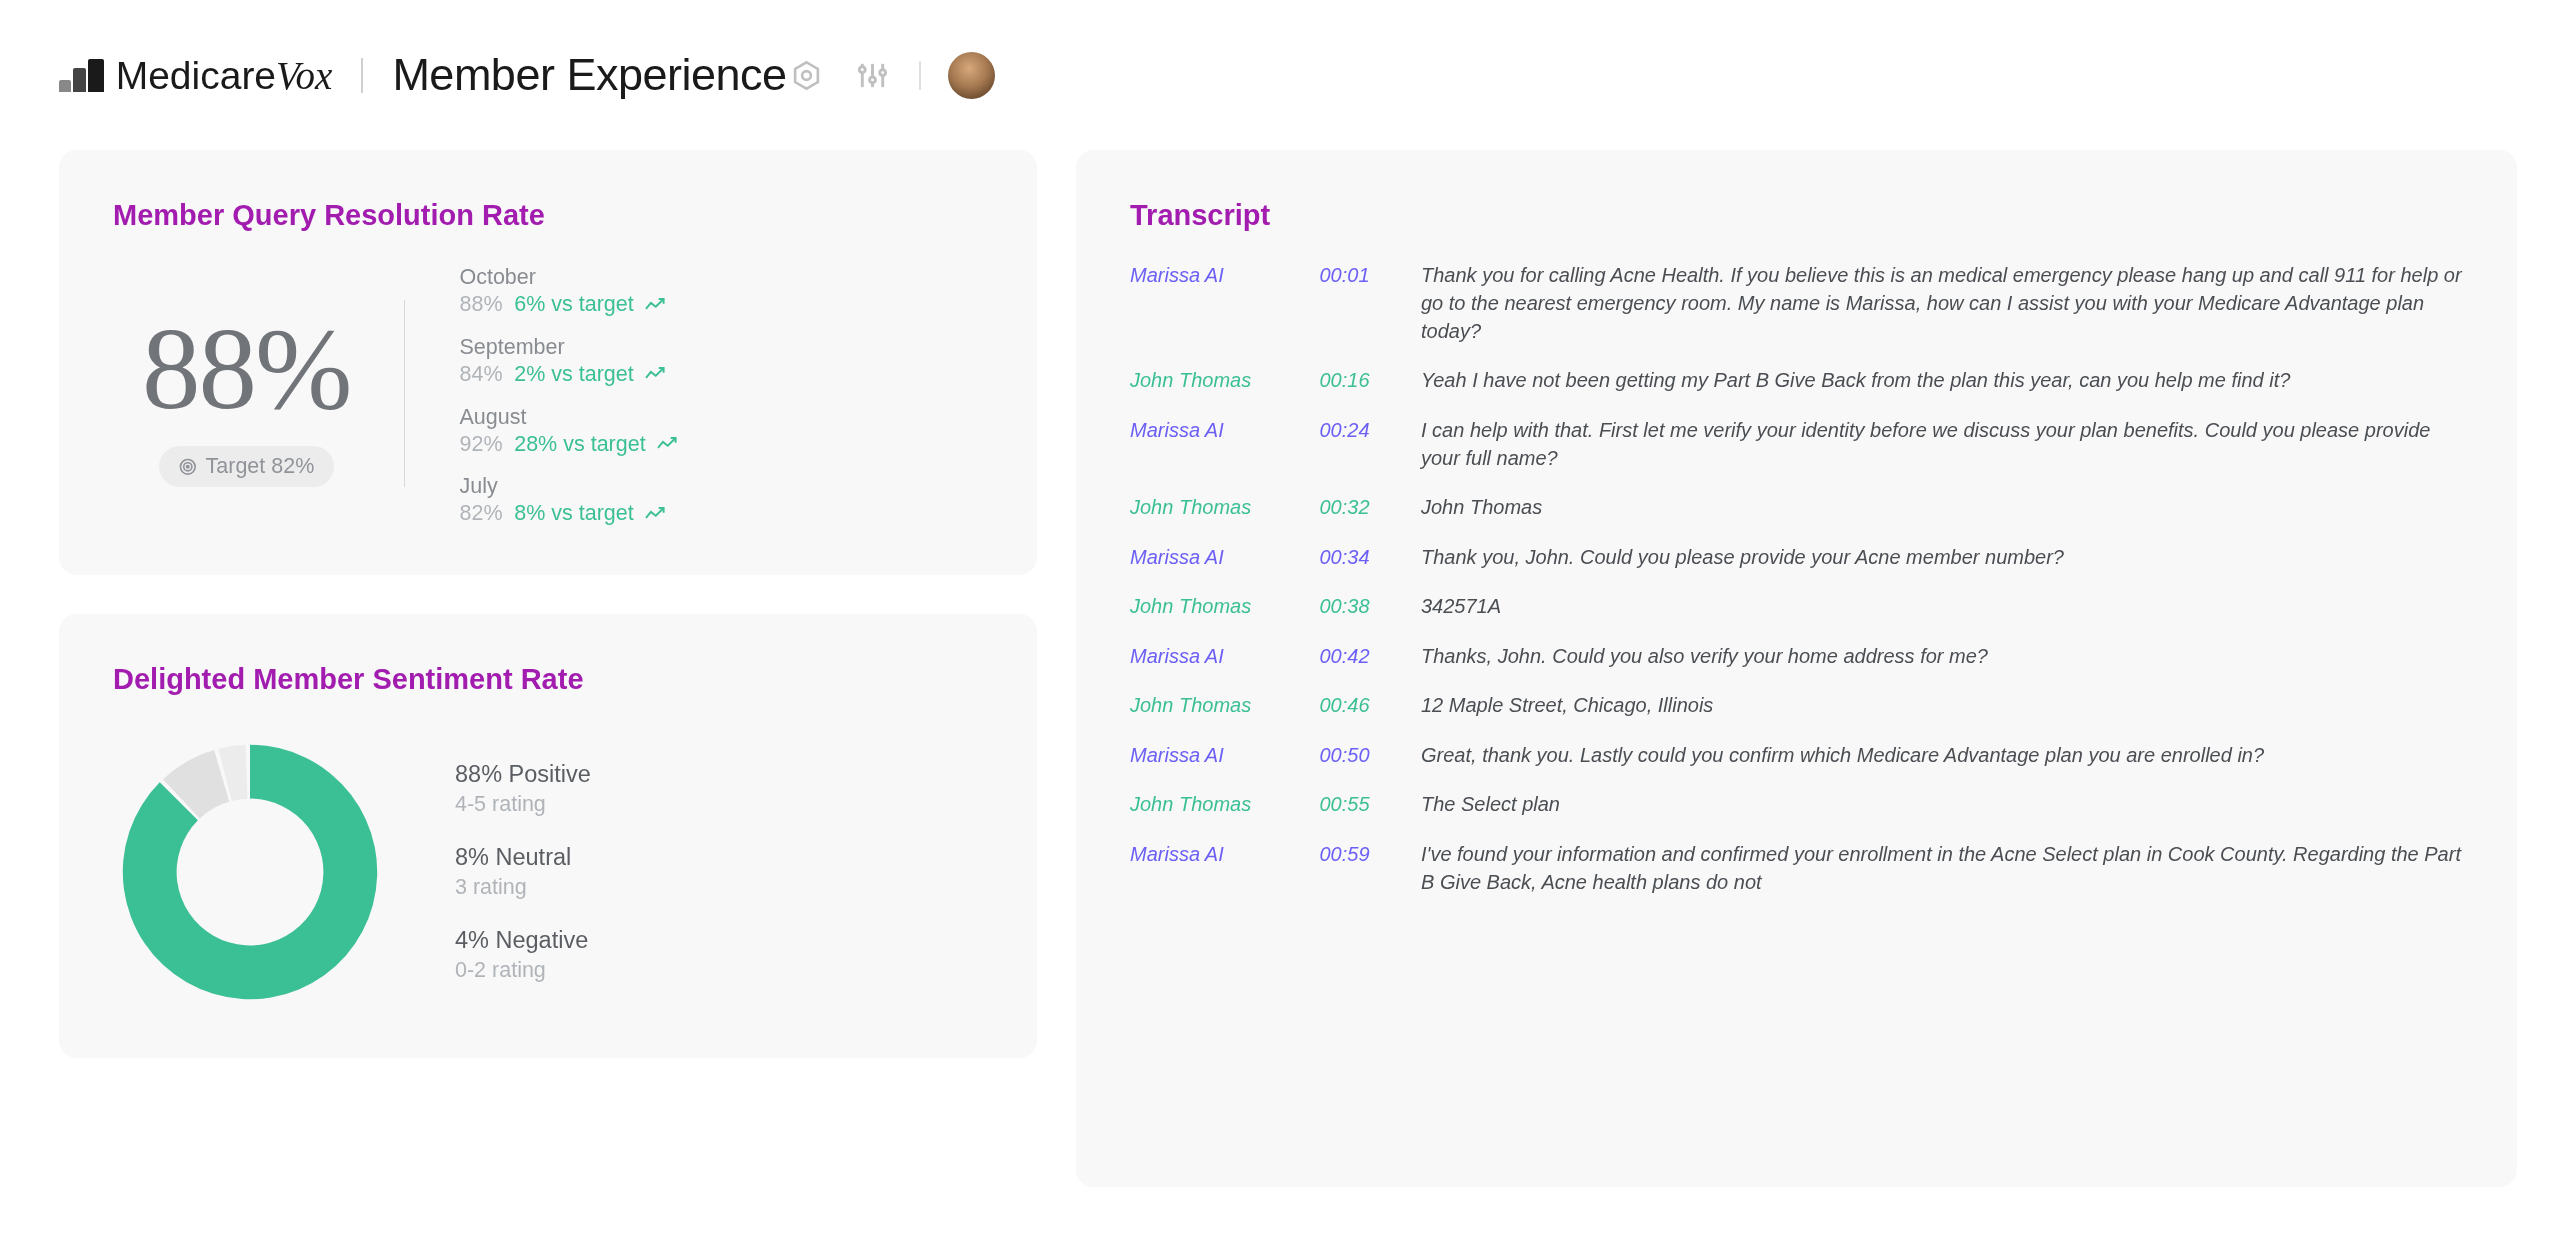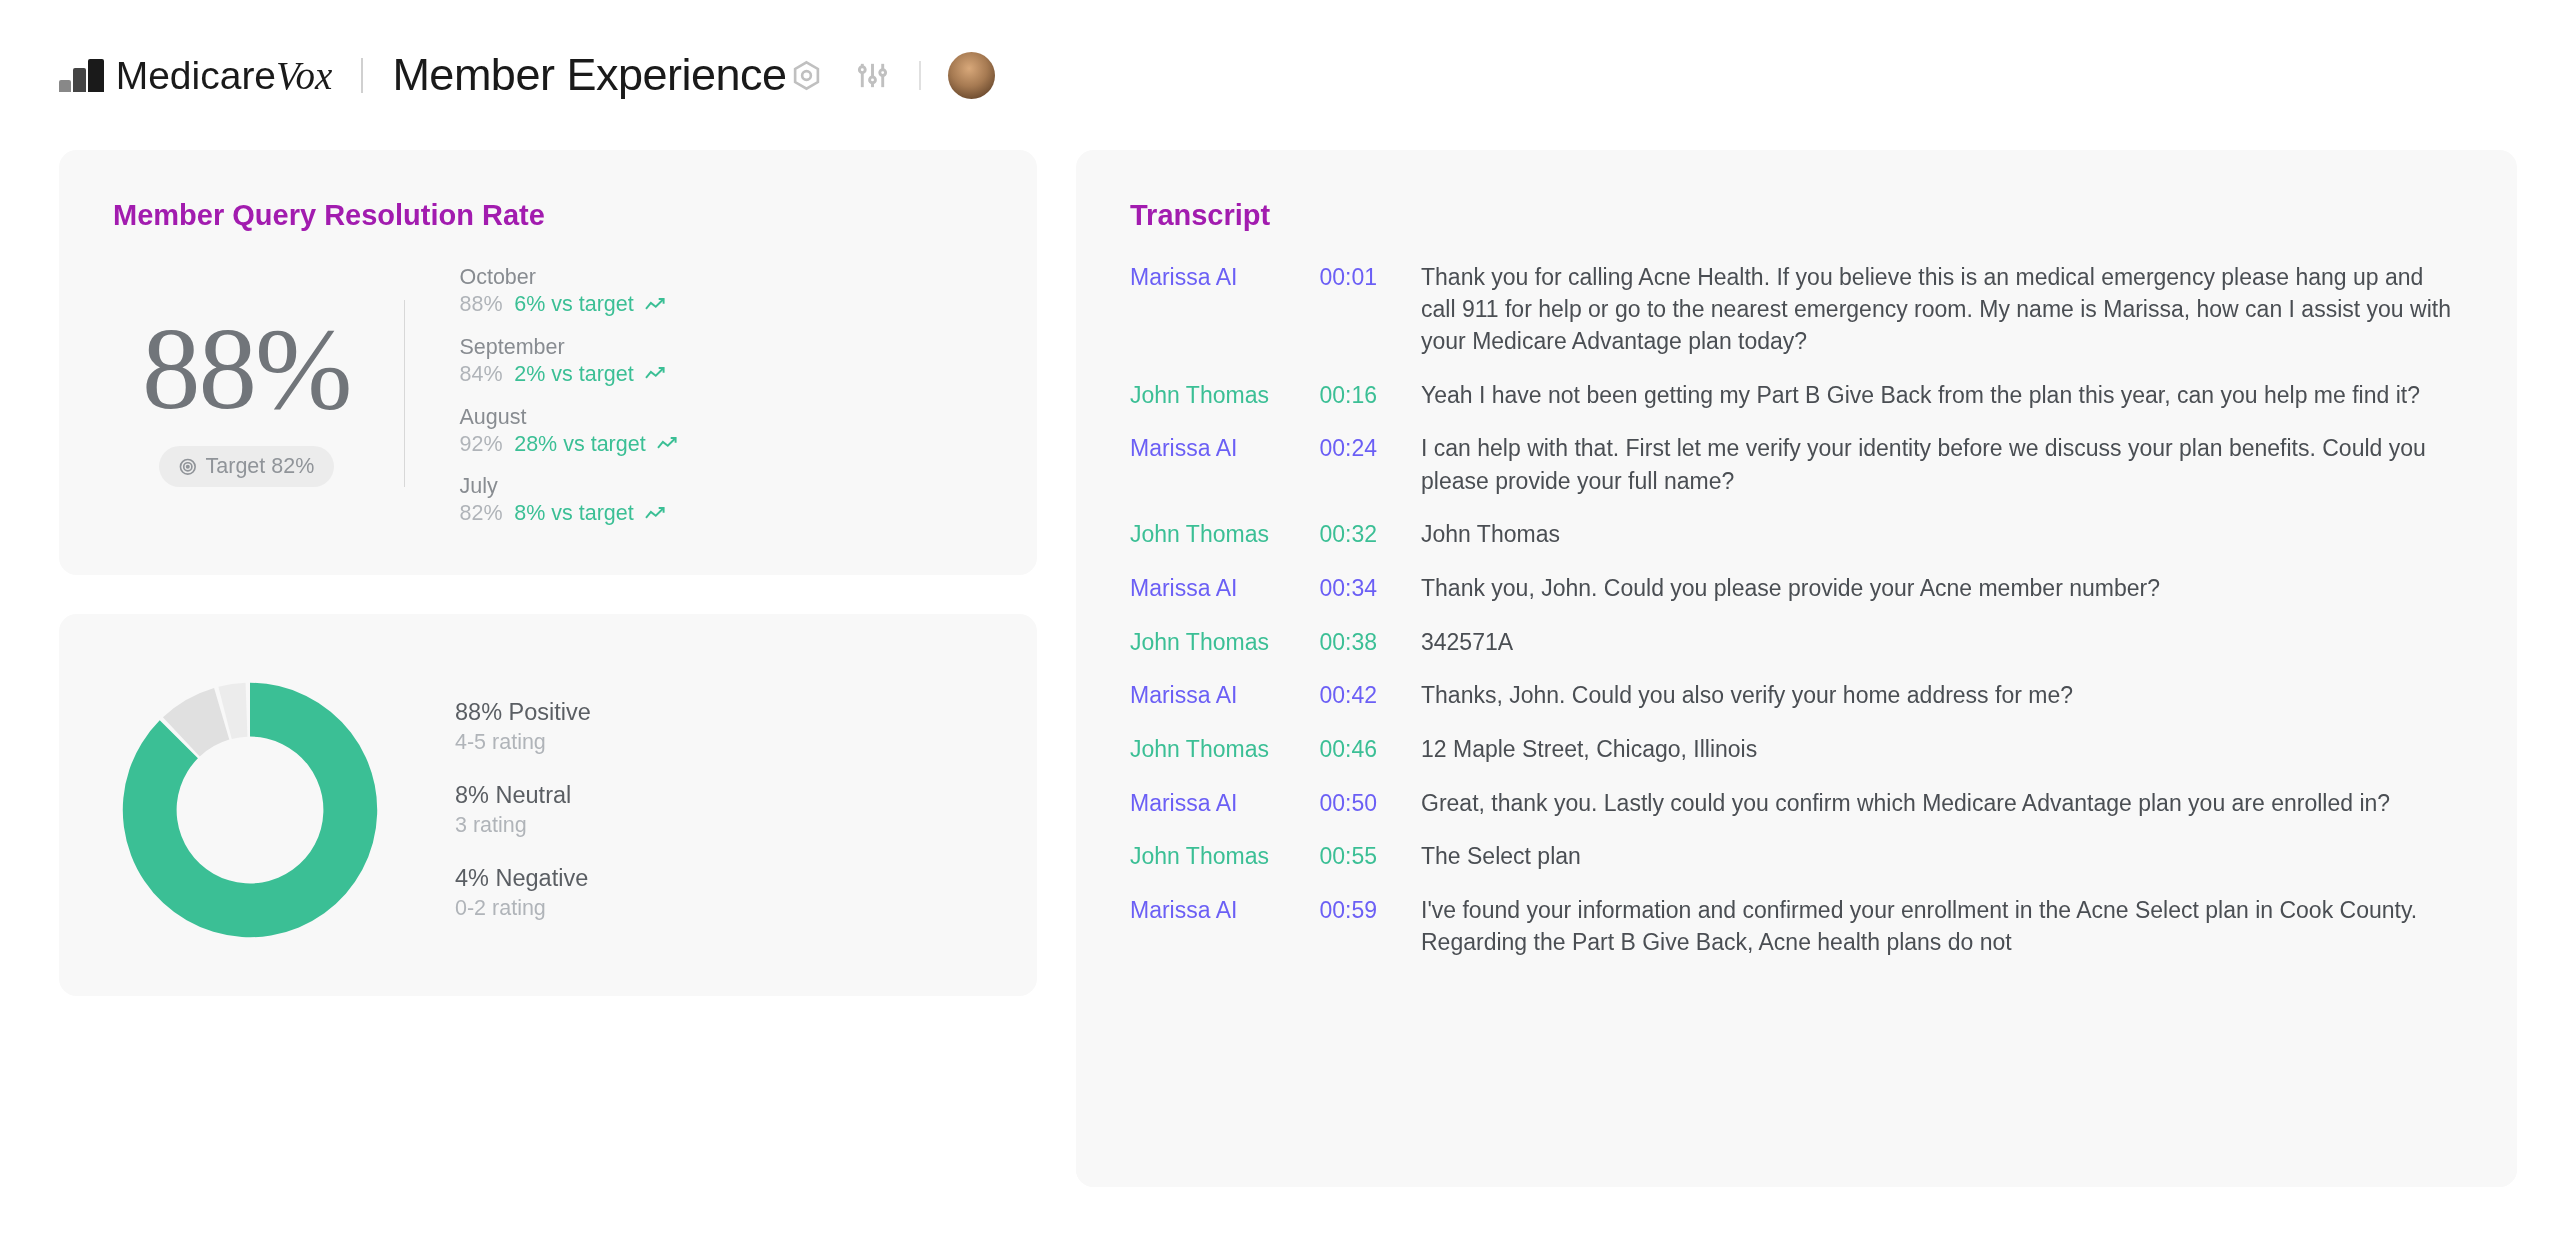--- a/index.html
+++ b/index.html
@@ -199,22 +199,23 @@
   }
   .transcript-list {
     display: flex;
     flex-direction: column;
     gap: 21.5px;
     margin-top: 29px;
   }
   .transcript-row {
     display: flex;
     gap: 23.5px;
-    font-size: 23px;
+    font-size: 20px;
     line-height: 1.4;
+    font-style: italic;
   }
   .speaker {
     width: 166px;
     flex-shrink: 0;
     font-weight: 500;
   }
   .speaker.ai { color: #6b5ff5; }
   .speaker.user { color: #3bbf95; }
   .timestamp {
     width: 78px;
@@ -343,20 +344,21 @@
                     <polyline points="14,1 19,1 19,6"></polyline>
                   </svg>
               </span>
             </div>
           </div>
         </div>
       </div>
     </div>
 
     <div class="card">
+      <div class="card-title">Delighted Member Sentiment Rate</div>
       <div class="sentiment-body">
         <div class="donut-wrap">
           <svg id="donut-svg" width="274" height="274" viewBox="0 0 280 280">
               <path d="M 140 10 A 130 130 0 1 1 47.75580425025228 48.39755270473269 L 86.78219475976093 87.15243425273039 A 75 75 0 1 0 140 65 Z" fill="#3bbf95"></path>
               <path d="M 51.00887622927044 45.23407843521653 A 130 130 0 0 1 103.29561061042605 15.28918330979252 L 118.82439073678425 68.05145190949568 A 75 75 0 0 0 88.65896705534833 85.32735294339415 Z" fill="#e0e0e0"></path>
               <path d="M 107.67031466856892 14.084189053277939 A 130 130 0 0 1 135.46306542867478 10.07919248751756 L 137.38253774731237 65.04568797356782 A 75 75 0 0 0 121.34825846263593 67.35626291535266 Z" fill="#ececec"></path>
             </svg>
         </div>
         <div class="legend">
           <div class="legend-item">

